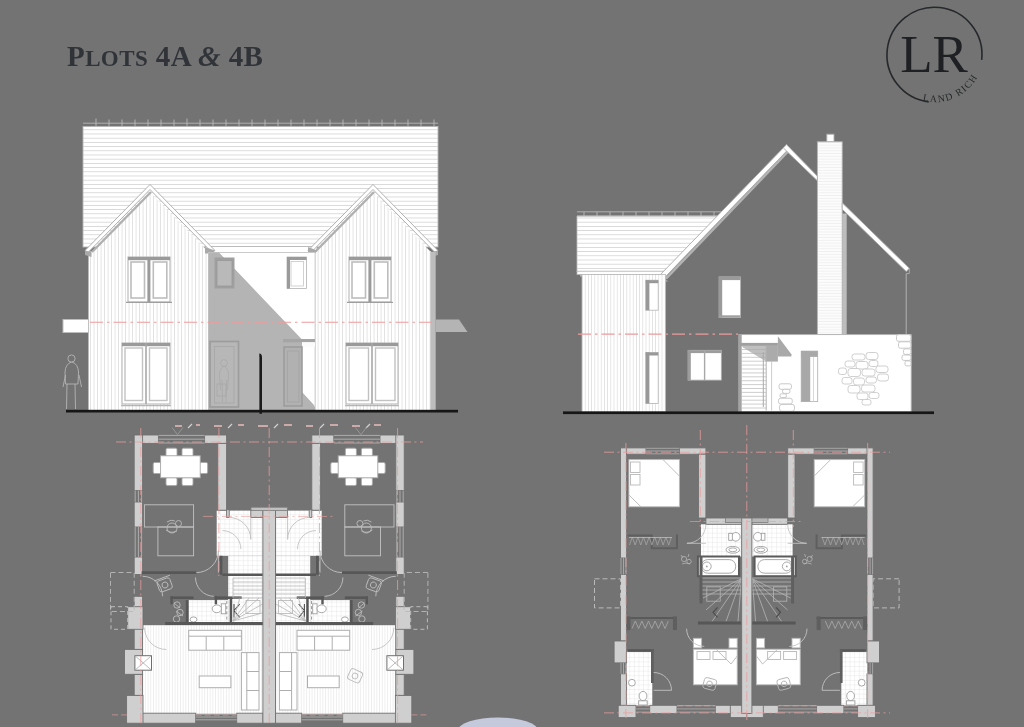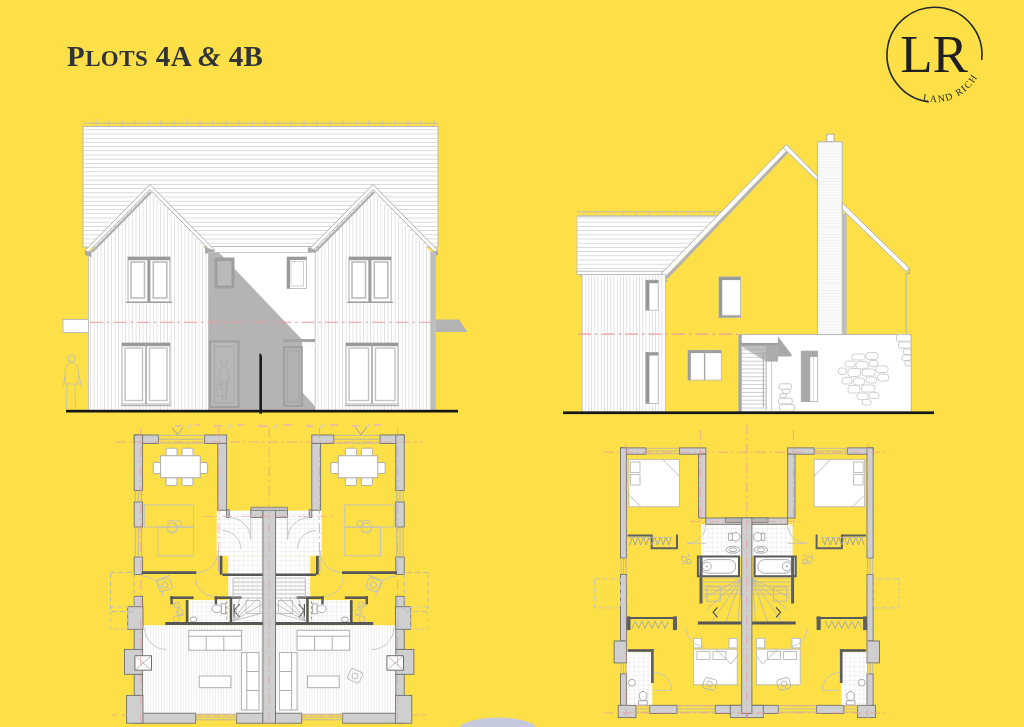--- a/index.html
+++ b/index.html
@@ -1,16 +1,16 @@
 <!DOCTYPE html>
 <html><head>
 <meta charset="utf-8">
 <style>
   html,body{margin:0;padding:0;background:#fff;}
-  .page{position:relative;width:1024px;height:727px;background:#fde047;overflow:hidden;font-family:"Liberation Serif",serif;}
+  .page{position:relative;width:1024px;height:727px;background:#737373;overflow:hidden;font-family:"Liberation Serif",serif;}
   svg{position:absolute;left:0;top:0;}
 </style>
 </head>
 <body>
 <div class="page">
 <svg width="1024" height="727" viewBox="0 0 1024 727">
 <defs>
   <pattern id="roofH" width="8" height="4.2" patternUnits="userSpaceOnUse">
     <rect width="8" height="4.2" fill="#ffffff"></rect>
     <line x1="0" y1="4" x2="8" y2="4" stroke="#c9c9c9" stroke-width="0.9"></line>

